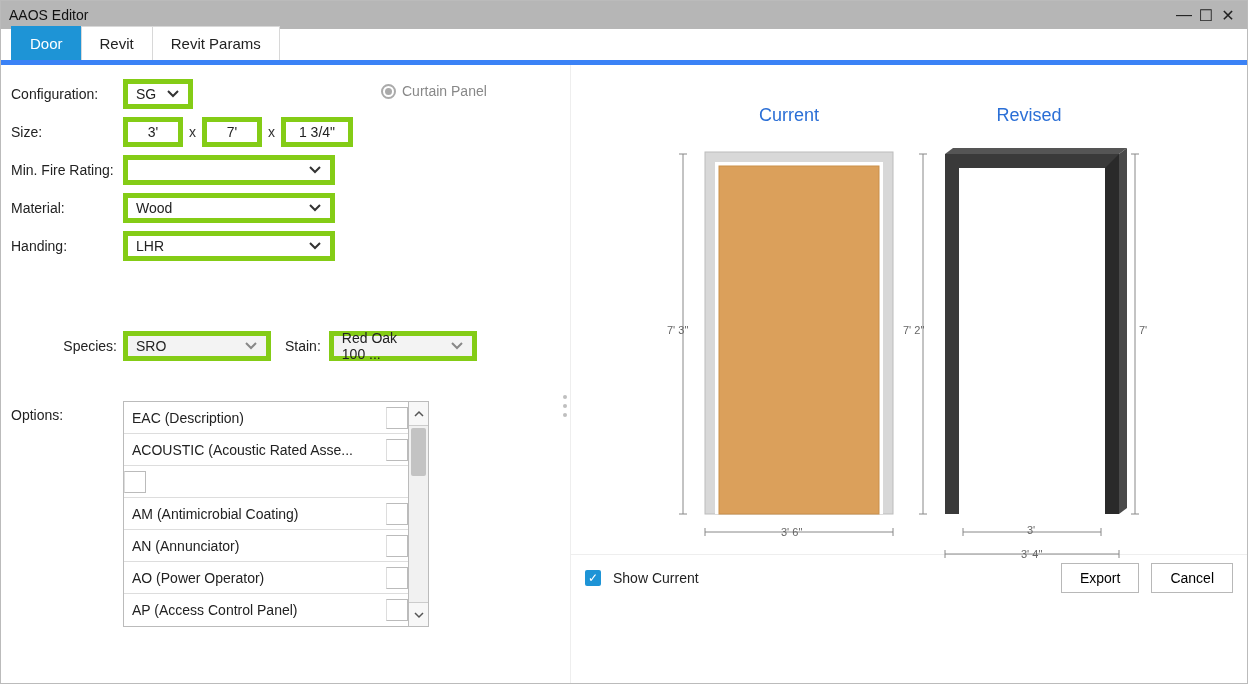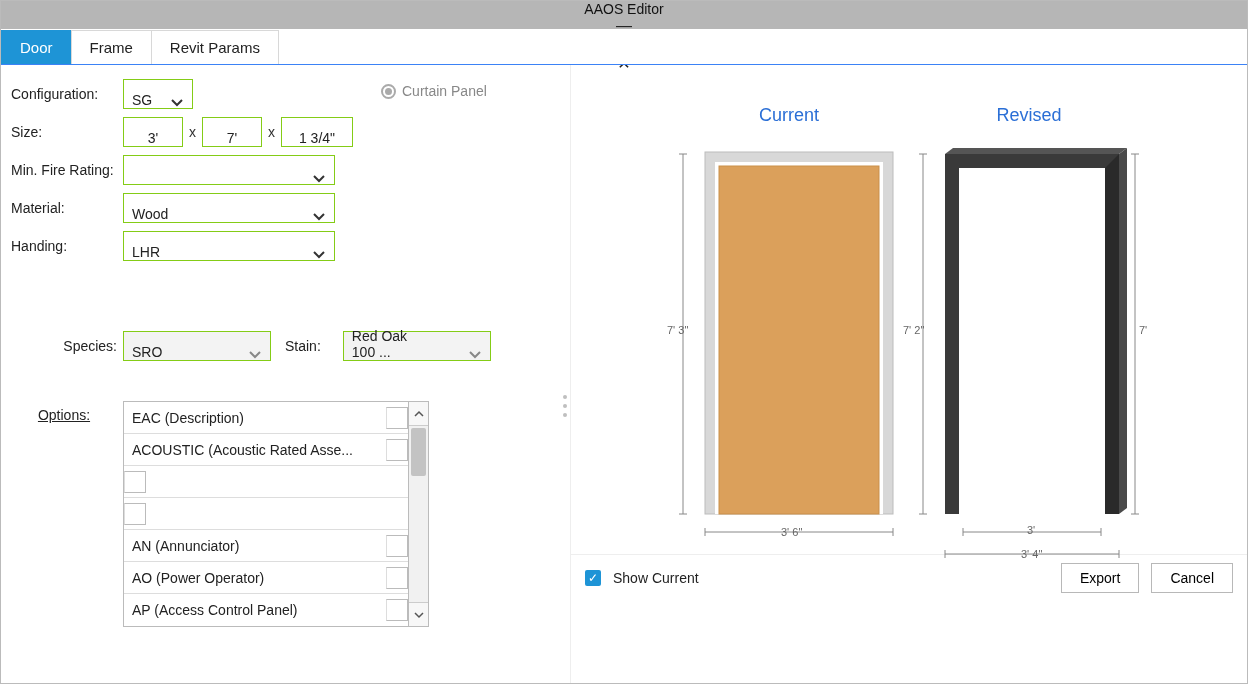--- a/index.html
+++ b/index.html
@@ -1,46 +1,46 @@
 <!DOCTYPE html>
 <html><head>
 <meta charset="utf-8">
 <style>
   * { box-sizing: border-box; font-family: "Segoe UI", Arial, sans-serif; }
   body { margin: 0; background: #fff; font-size: 14px; color: #222; }
   .window { width: 1248px; height: 684px; border: 1px solid #bbb; display: flex; flex-direction: column; }
-  .titlebar { height: 28px; background: #b6b6b6; display: flex; align-items: center; padding: 0 8px; flex-direction: column; }
+  .titlebar { height: 28px; background: #b6b6b6; display: flex; align-items: center; padding: 8px 8px; }
   .titlebar .title { font-size: 14px; color: #111; }
   .titlebar .spacer { flex: 1; }
   .titlebar .winbtn { width: 22px; text-align: center; font-size: 16px; cursor: pointer; }
-  .tabs { display: flex; border-bottom: 1px solid #3b82f6; height: 36px; align-items: flex-end; background: #fff; }
+  .tabs { display: flex; border-bottom: 5px solid #3b82f6; height: 36px; align-items: flex-end; padding-left: 10px; background: #fff; }
   .tab { padding: 8px 18px; border: 1px solid #d8d8d8; border-bottom: none; margin-right: -1px; background: #fff; cursor: pointer; font-size: 15px; }
   .tab.active { background: #1e94d6; color: #fff; border-color: #1e94d6; }
   .body { flex: 1; display: flex; overflow: hidden; }
   .left { width: 570px; padding: 14px 10px 10px 10px; border-right: 1px solid #eee; position: relative; }
   .right { flex: 1; position: relative; padding-top: 20px; }
   .row { display: flex; align-items: center; margin-bottom: 8px; }
   .row .label { width: 112px; text-align: left; padding-right: 6px; color: #222; }
-  .sel { border: 1px solid #84cc16; height: 30px; display: flex; align-items: flex-end; padding: 0 8px; background: #fff; cursor: pointer; position: relative; }
+  .sel { border: 5px solid #84cc16; height: 30px; display: flex; align-items: center; padding: 0 8px; background: #fff; cursor: pointer; position: relative; }
   .sel .val { flex: 1; }
   .sel .caret { margin-left: 6px; }
   .sel.short { width: 70px; }
   .sel.med { width: 92px; }
   .sel.w210 { width: 212px; }
   .sel.w150 { width: 148px; gap: 36px; }
   .sel.gray { background: #f3f3f3; }
   .xsep { margin: 0 6px; color: #333; }
   .radio { display: flex; align-items: center; gap: 6px; color: #888; position: absolute; left: 380px; top: 18px; }
   .radio .circle { width: 15px; height: 15px; border: 2px solid #aaa; border-radius: 50%; display: flex; align-items: center; justify-content: center; }
   .radio .dot { width: 7px; height: 7px; background: #aaa; border-radius: 50%; }
   .specrow { display: flex; align-items: center; margin-top: 70px; margin-bottom: 40px; }
   .specrow .label { width: 112px; text-align: right; padding-right: 6px; }
-  .specrow .stainlbl { margin: 0 22px 0 14px; }
+  .specrow .stainlbl { margin: 0 8px 0 14px; }
   .optbox { display: flex; margin-top: 10px; }
-  .optbox .label { width: 112px; text-align: center; padding-right: 6px; padding-top: 6px; text-decoration: underline; }
+  .optbox .label { width: 112px; text-align: left; padding-right: 6px; padding-top: 6px; }
   .optlist { border: 1px solid #bbb; width: 286px; }
   .optitem { display: flex; align-items: center; height: 32px; border-bottom: 1px solid #ddd; justify-content: space-between; }
   .optitem:last-child { border-bottom: none; }
   .optitem .txt { flex: 1; padding: 0 8px; overflow: hidden; white-space: nowrap; text-overflow: ellipsis; }
   .optitem .chk { width: 22px; height: 22px; border: 1px solid #bbb; border-left: 1px solid #ddd; }
   .scrollcol { width: 20px; border: 1px solid #bbb; border-left: none; display: flex; flex-direction: column; }
   .scrollbtn { height: 24px; display: flex; align-items: center; justify-content: center; border-bottom: 1px solid #ccc; background: #f7f7f7; cursor: pointer; font-size: 10px; }
   .scrolltrack { flex: 1; background: #f1f1f1; position: relative; }
   .scrollthumb { position: absolute; left: 2px; right: 2px; top: 2px; height: 48px; background: #c3c3c3; border-radius: 2px; }
   .scrollbtn.bot { border-bottom: none; border-top: 1px solid #ccc; }
@@ -66,21 +66,21 @@
   <div class="titlebar">
     <span class="title">AAOS Editor</span>
     <span class="spacer"></span>
     <span class="winbtn">—</span>
     <span class="winbtn">☐</span>
     <span class="winbtn">✕</span>
   </div>
 
   <div class="tabs">
     <div class="tab active">Door</div>
-    <div class="tab">Frame</div>
+    <div class="tab">Revit</div>
     <div class="tab">Revit Params</div>
   </div>
 
   <div class="body">
 
     <div class="left">
 
       <div class="radio">
         <span class="circle">
             <span class="dot"></span>
@@ -181,20 +181,21 @@
               <span class="chk"></span>
             </div>
           <div class="optitem">
               <span class="txt">ACOUSTIC (Acoustic Rated Asse...</span>
               <span class="chk"></span>
             </div>
           <div class="optitem">
               <span class="chk"></span>
             </div>
           <div class="optitem">
+              <span class="txt">AM (Antimicrobial Coating)</span>
               <span class="chk"></span>
             </div>
           <div class="optitem">
               <span class="txt">AN (Annunciator)</span>
               <span class="chk"></span>
             </div>
           <div class="optitem">
               <span class="txt">AO (Power Operator)</span>
               <span class="chk"></span>
             </div>

